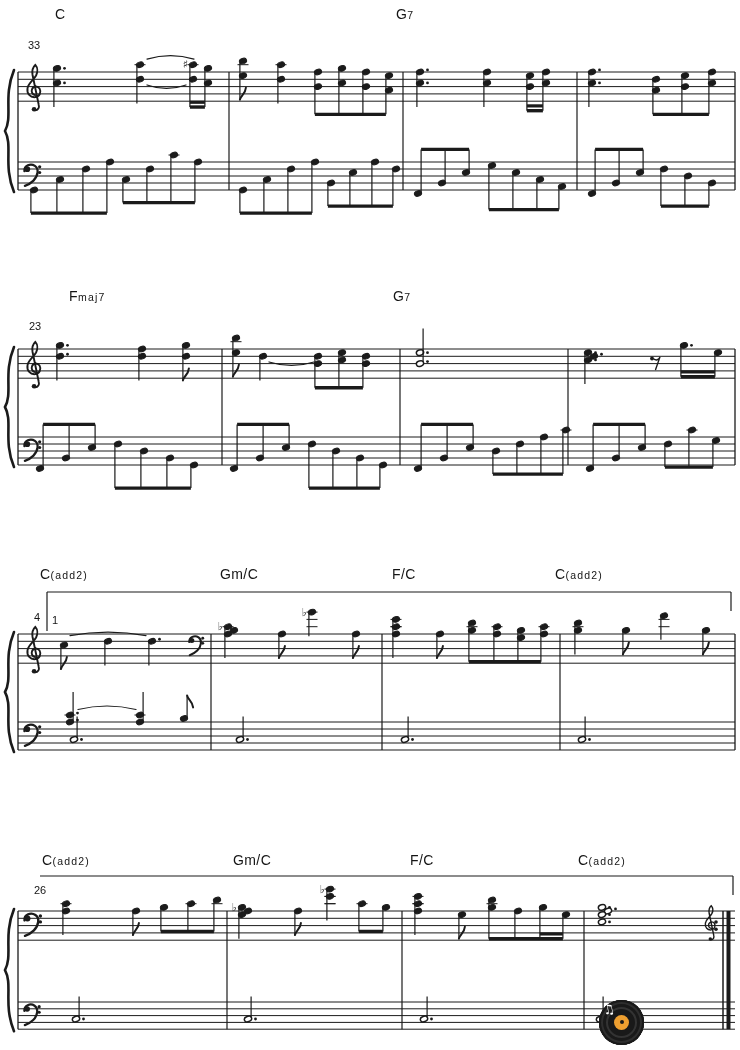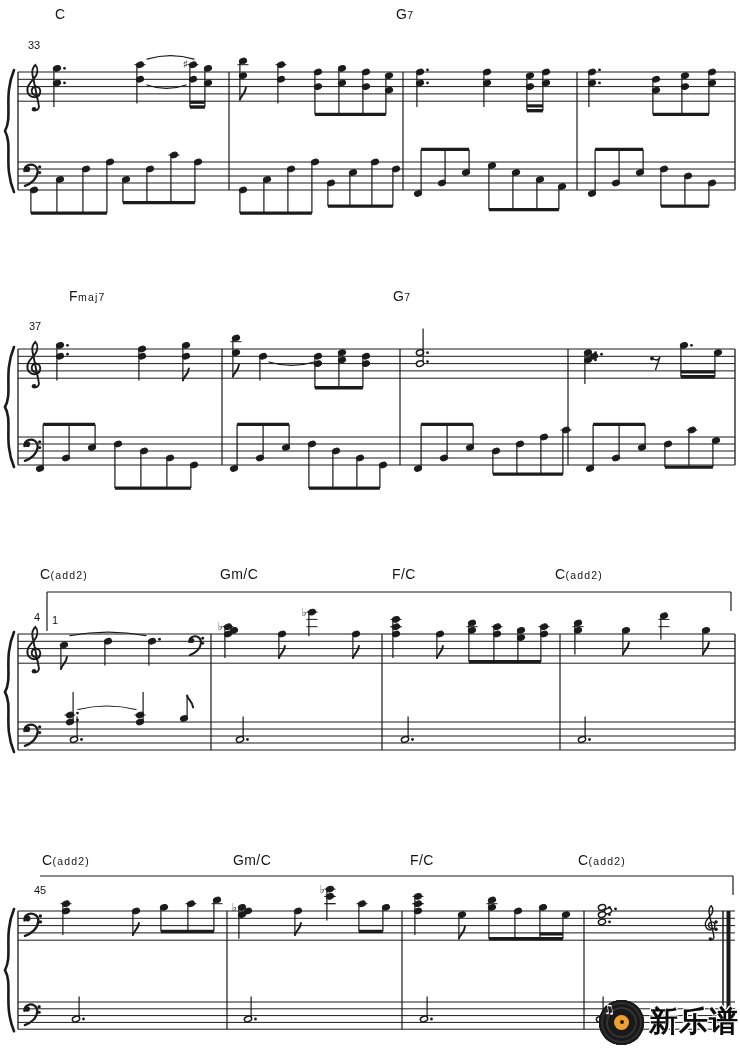--- a/index.html
+++ b/index.html
@@ -581,34 +581,33 @@
       <ellipse cx="600" cy="1019" rx="3.7" ry="2.7" fill="#ffffff" stroke="#1b1b1b" stroke-width="1.5" transform="rotate(-18 600 1019)"></ellipse>
       <circle cx="607.5" cy="1019" r="1.4" fill="#1b1b1b"></circle>
       <line x1="603.1" y1="1017.5" x2="603.1" y2="996.56" stroke="#1b1b1b" stroke-width="1.2"></line>
     </svg>
   <div id="labels">
       <div class="chord" style="left: 55px; top: 6px;"><span class="main">C</span><span class="suffix"></span></div>
       <div class="chord" style="left: 396px; top: 6px;"><span class="main">G</span><span class="suffix">7</span></div>
       <div class="mtext" style="left: 28px; top: 40px; font-size: 11px;">33</div>
       <div class="chord" style="left: 42px; top: 288px; margin-left: 27px;"><span class="main">F</span><span class="suffix">maj7</span></div>
       <div class="chord" style="left: 393px; top: 288px;"><span class="main">G</span><span class="suffix">7</span></div>
-      <div class="mtext" style="left: 29px; top: 321px; font-size: 11px;">37</div>
+      <div class="mtext" style="left: 29px; top: 321px; font-size: 11px;">23</div>
       <div class="chord" style="left: 40px; top: 566px;"><span class="main">C</span><span class="suffix">(add2)</span></div>
       <div class="chord" style="left: 220px; top: 566px;"><span class="main">Gm/C</span><span class="suffix"></span></div>
       <div class="chord" style="left: 392px; top: 566px;"><span class="main">F/C</span><span class="suffix"></span></div>
       <div class="chord" style="left: 555px; top: 566px;"><span class="main">C</span><span class="suffix">(add2)</span></div>
       <div class="mtext" style="left: 34px; top: 612px; font-size: 11px;">4</div>
       <div class="mtext" style="left: 52px; top: 615px; font-size: 11px;">1</div>
       <div class="chord" style="left: 42px; top: 852px;"><span class="main">C</span><span class="suffix">(add2)</span></div>
       <div class="chord" style="left: 233px; top: 852px;"><span class="main">Gm/C</span><span class="suffix"></span></div>
       <div class="chord" style="left: 410px; top: 852px;"><span class="main">F/C</span><span class="suffix"></span></div>
       <div class="chord" style="left: 578px; top: 852px;"><span class="main">C</span><span class="suffix">(add2)</span></div>
-      <div class="mtext" style="left: 34px; top: 885px; font-size: 11px;">45</div>
+      <div class="mtext" style="left: 34px; top: 885px; font-size: 11px;">26</div>
     </div>
   <div class="watermark">
     <div class="disc">
       <div class="disc-label" id="discLabel" style="background: rgb(238, 159, 48);"></div>
       <div class="disc-hole"></div>
       <div class="disc-note">♫</div>
     </div>
-    <div class="wm-text">新乐谱</div>
   </div>
 </div>
 
 </body></html>

